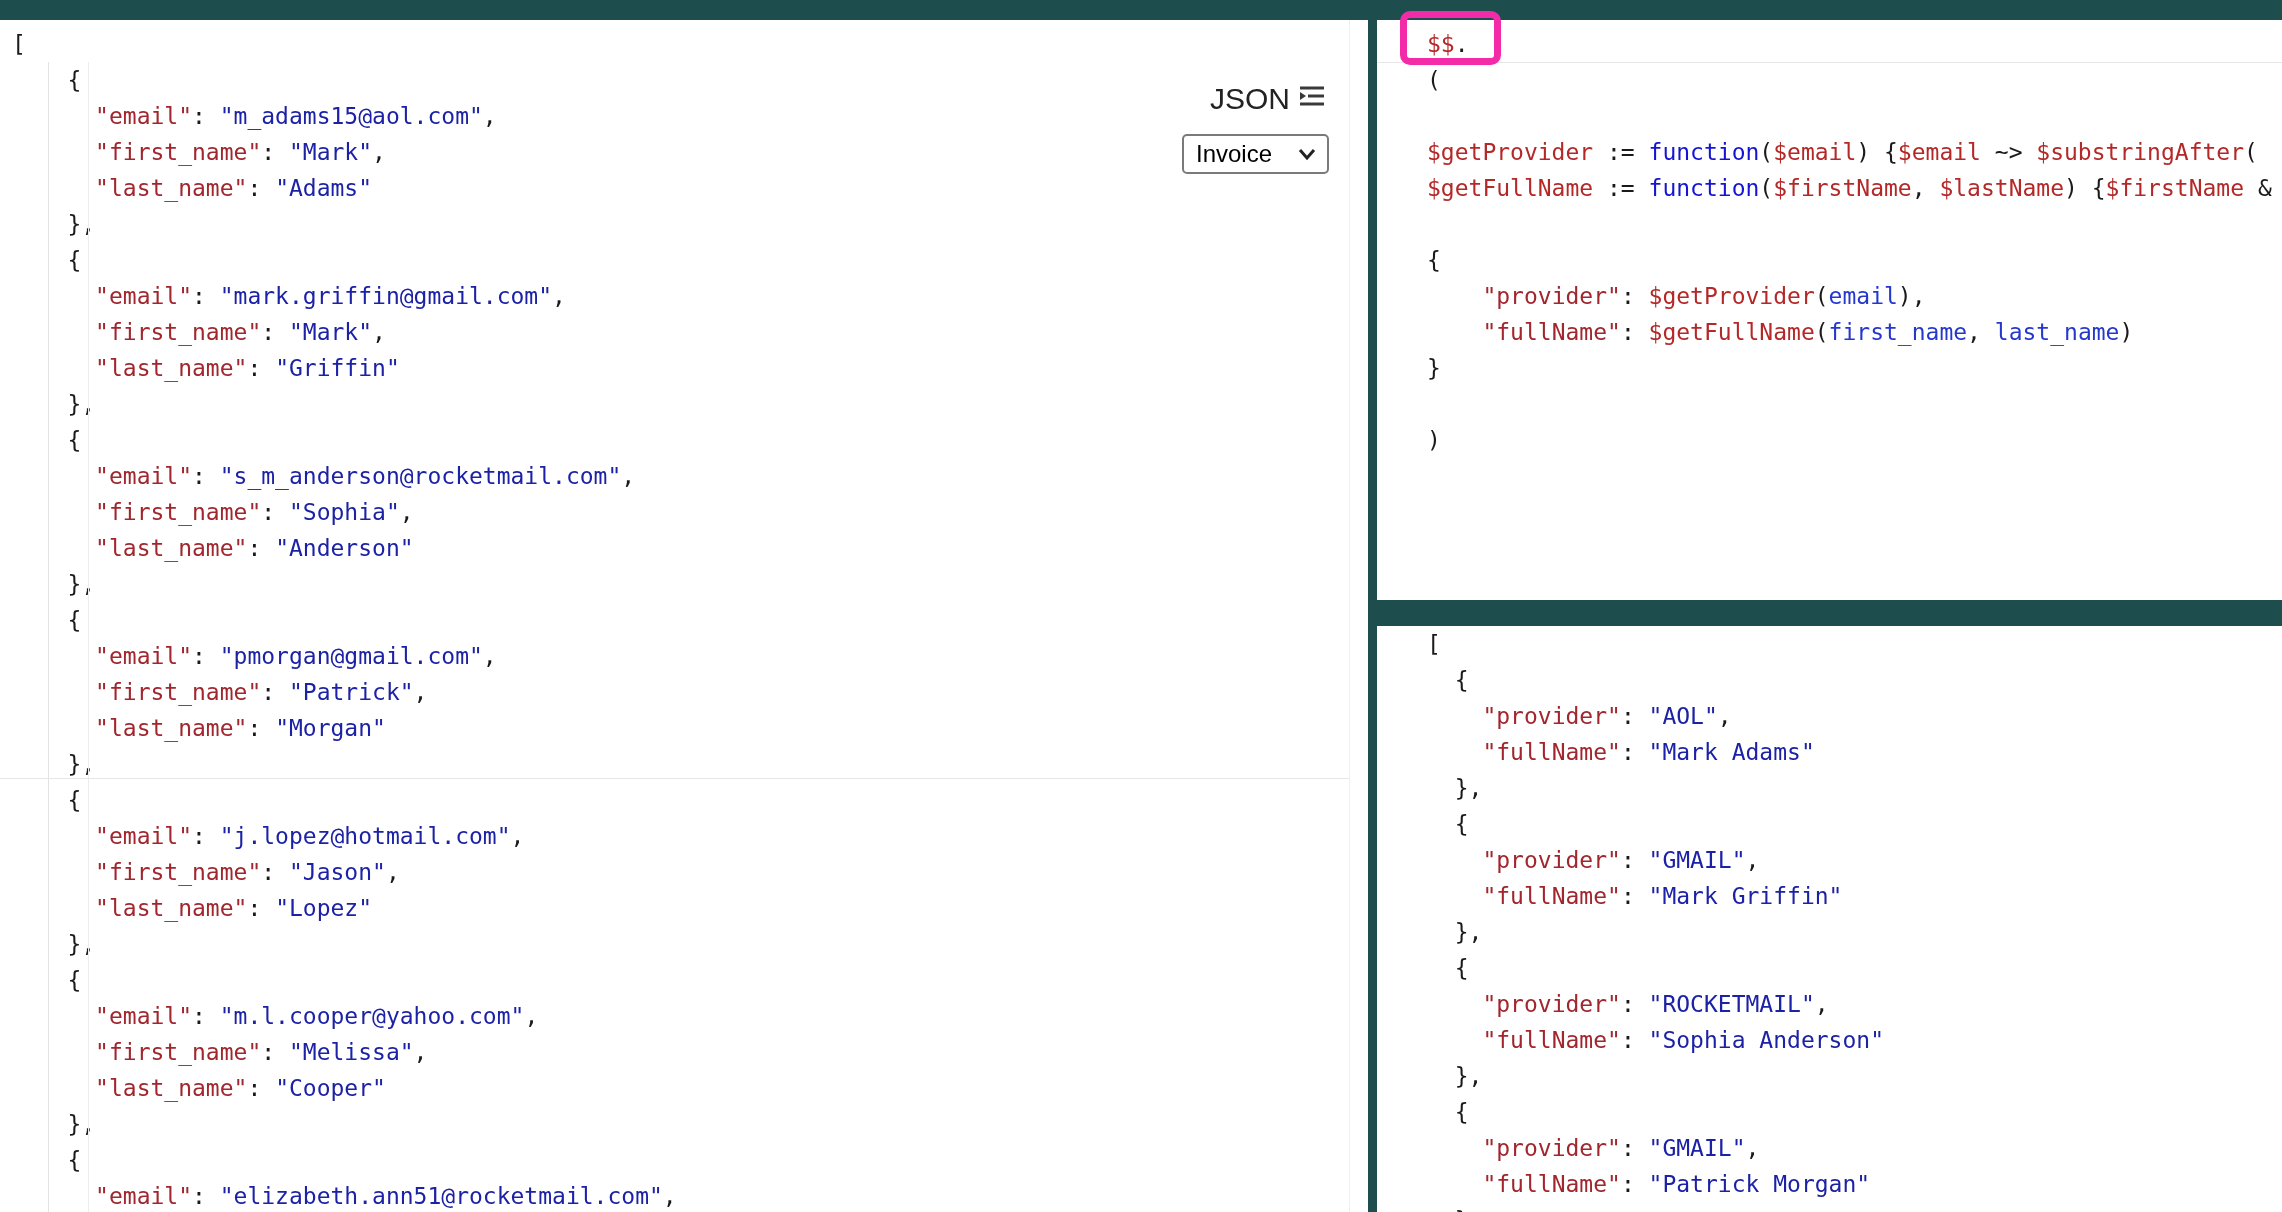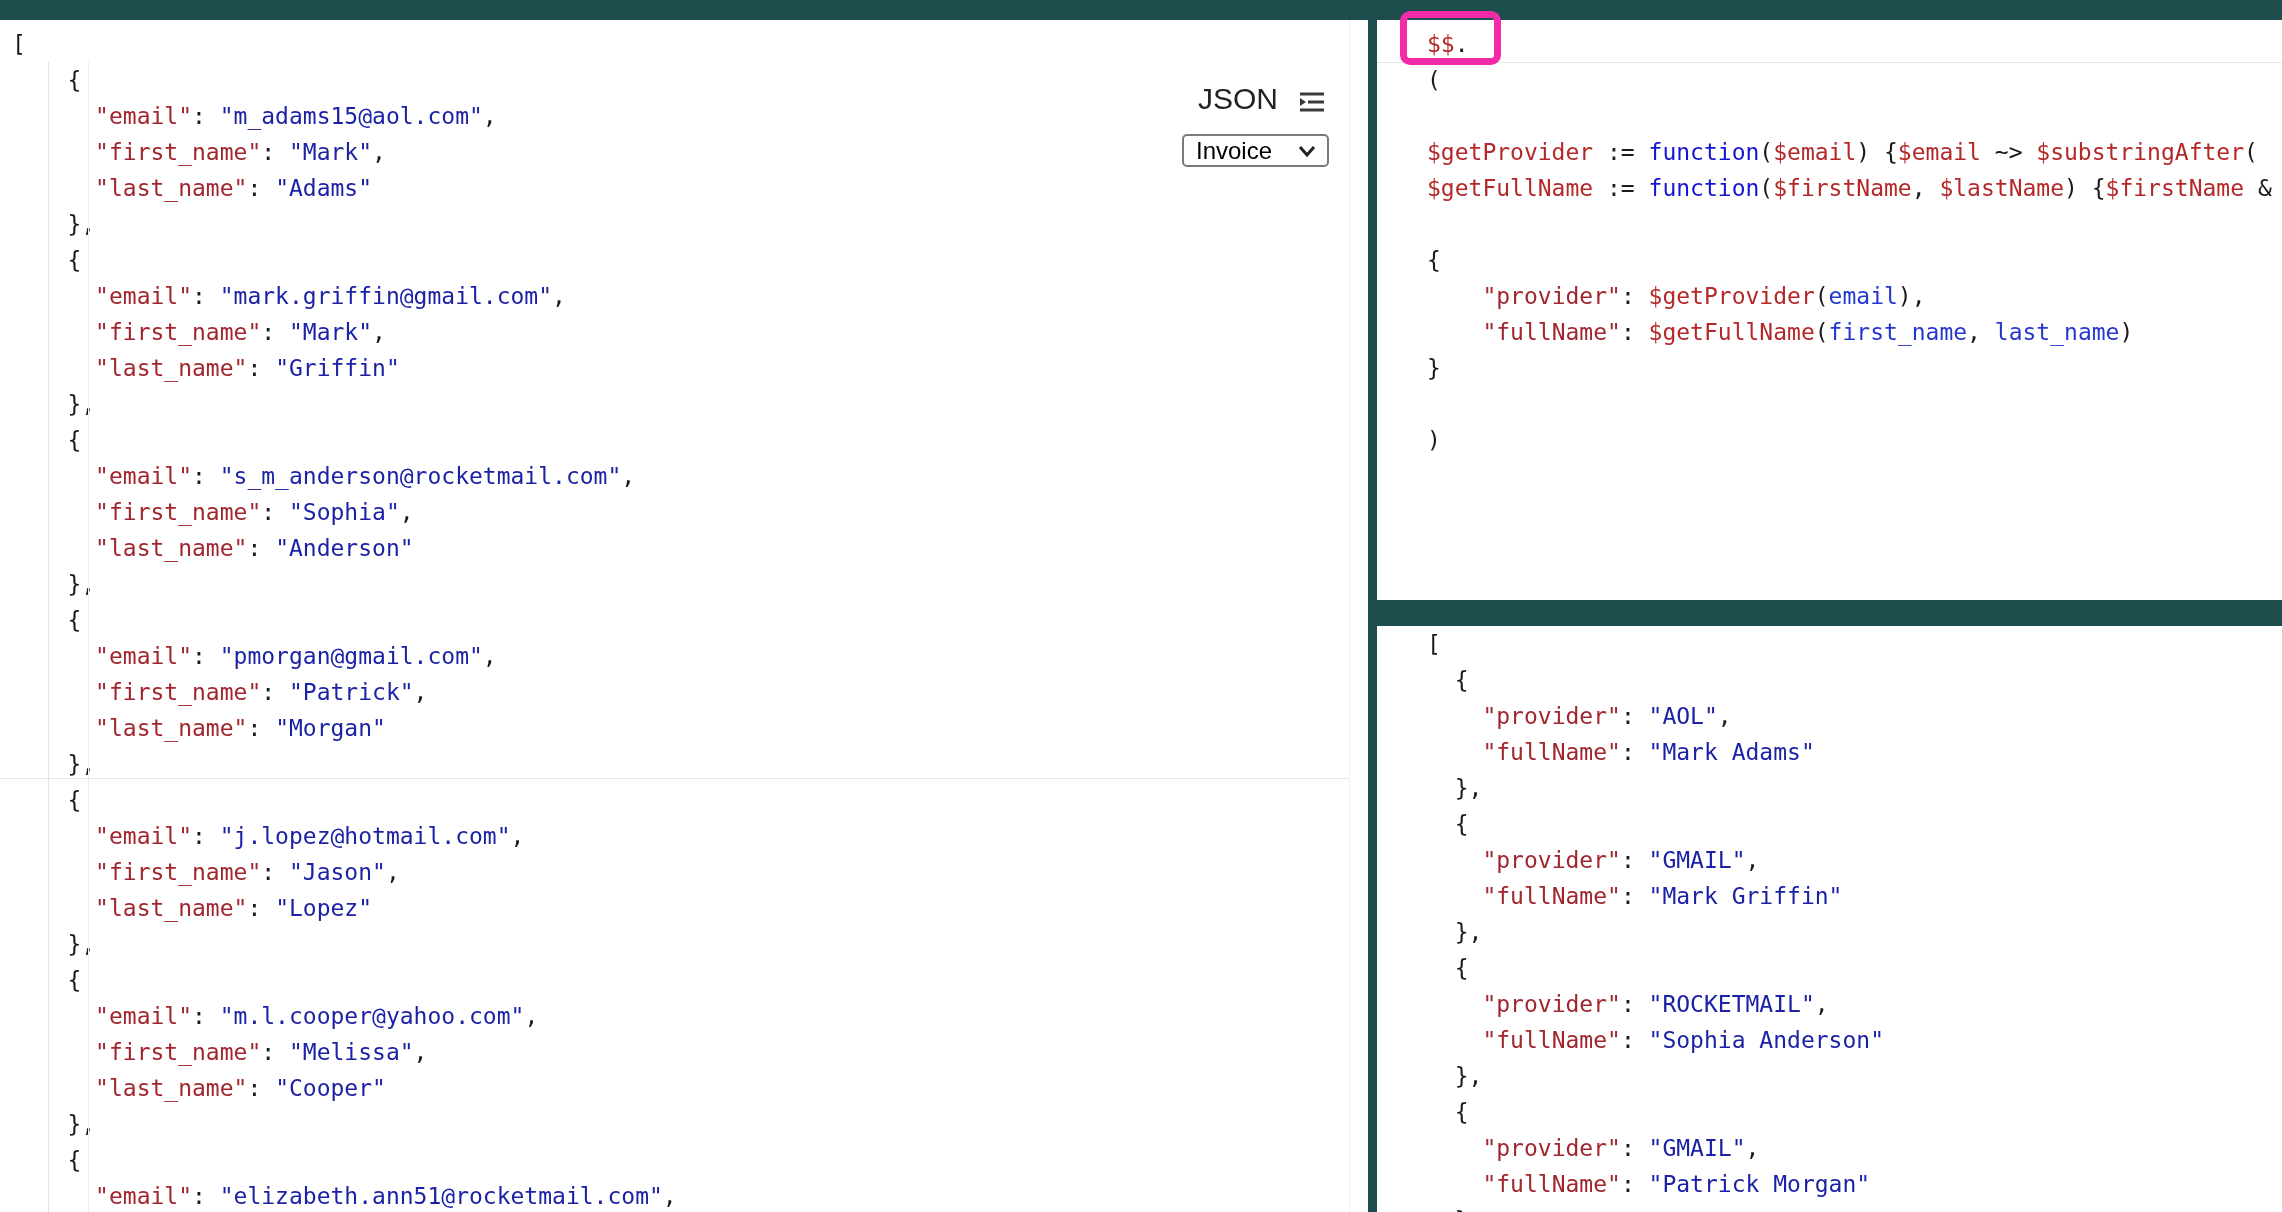--- a/index.html
+++ b/index.html
@@ -29,24 +29,24 @@
   
   .vguide{position:absolute;top:42px;bottom:0;width:1px;background:#e3e3e3;}
   .vguide.g1{left:48px;}
   .vguide.g2{left:88px;background:#ededed;}
   .hrule{position:absolute;left:0;height:1px;background:#e6e6e6;}
   .left-rule{top:758px;right:18px;}
   .scroll-edge{position:absolute;right:18px;top:0;bottom:0;width:1px;background:#efefef;}
   .expr-rule{top:42px;right:0;}
 
   
-  .type-row{position:absolute;top:62px;right:42px;display:flex;align-items:flex-end;gap:20px;}
+  .type-row{position:absolute;top:62px;right:42px;display:flex;align-items:flex-start;gap:8px;}
   .type-label{font-family:"Liberation Sans",sans-serif;font-size:30px;color:#222222;}
   .format-icon svg{display:block;}
-  .dropdown{position:absolute;top:114px;right:39px;width:147px;height:33px;border:2px solid #7a7a7a;
+  .dropdown{position:absolute;top:114px;right:39px;width:147px;height:40px;border:2px solid #7a7a7a;
             border-radius:5px;background:#ffffff;display:flex;align-items:center;
             justify-content:space-between;padding:0 10px 0 12px;box-sizing:border-box;cursor:default;}
   .dropdown-value{font-family:"Liberation Sans",sans-serif;font-size:24px;color:#000000;}
   .chev svg{display:block;}
 
   
   .pink-box{position:absolute;left:1400px;top:11px;width:101px;height:54px;
             border:7px solid #f32ba8;border-radius:10px;box-sizing:border-box;}
 </style>
 </head>

